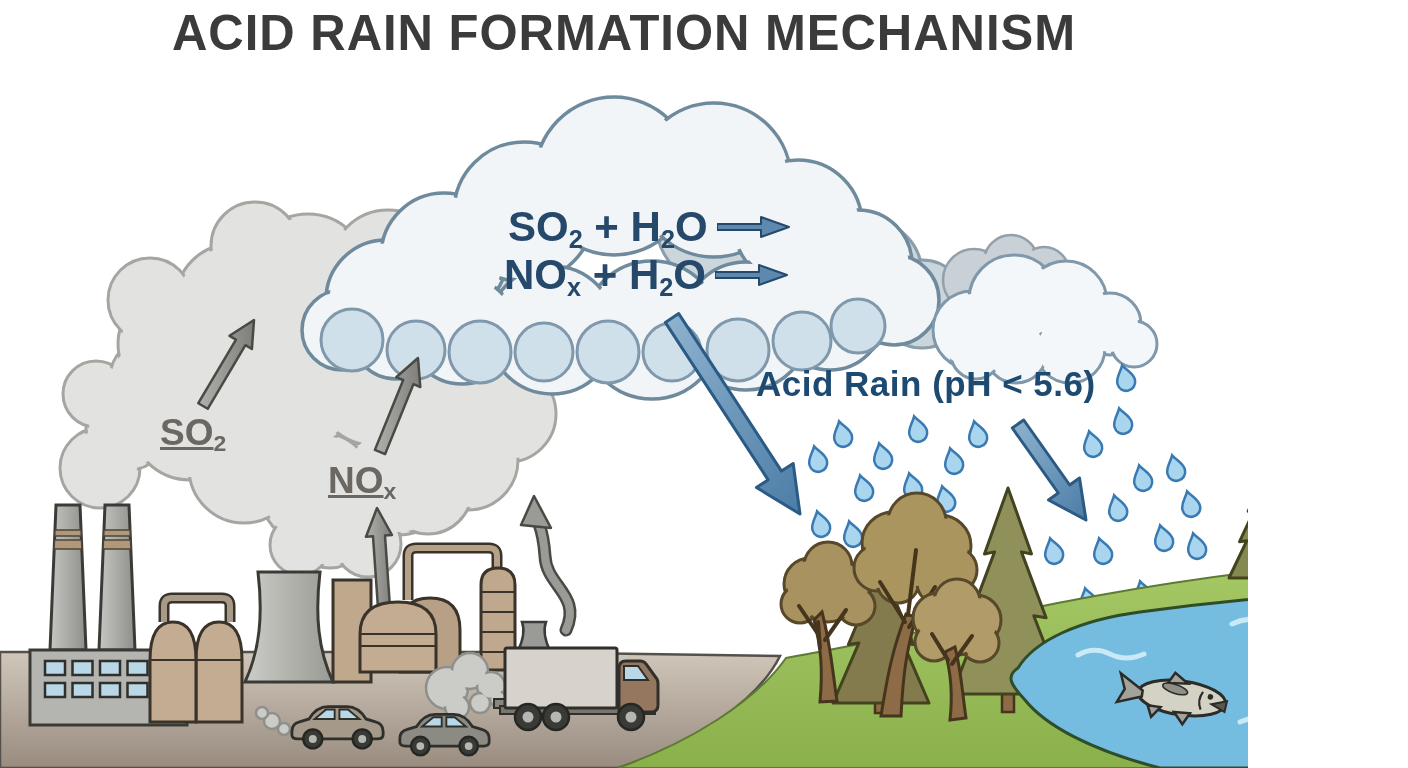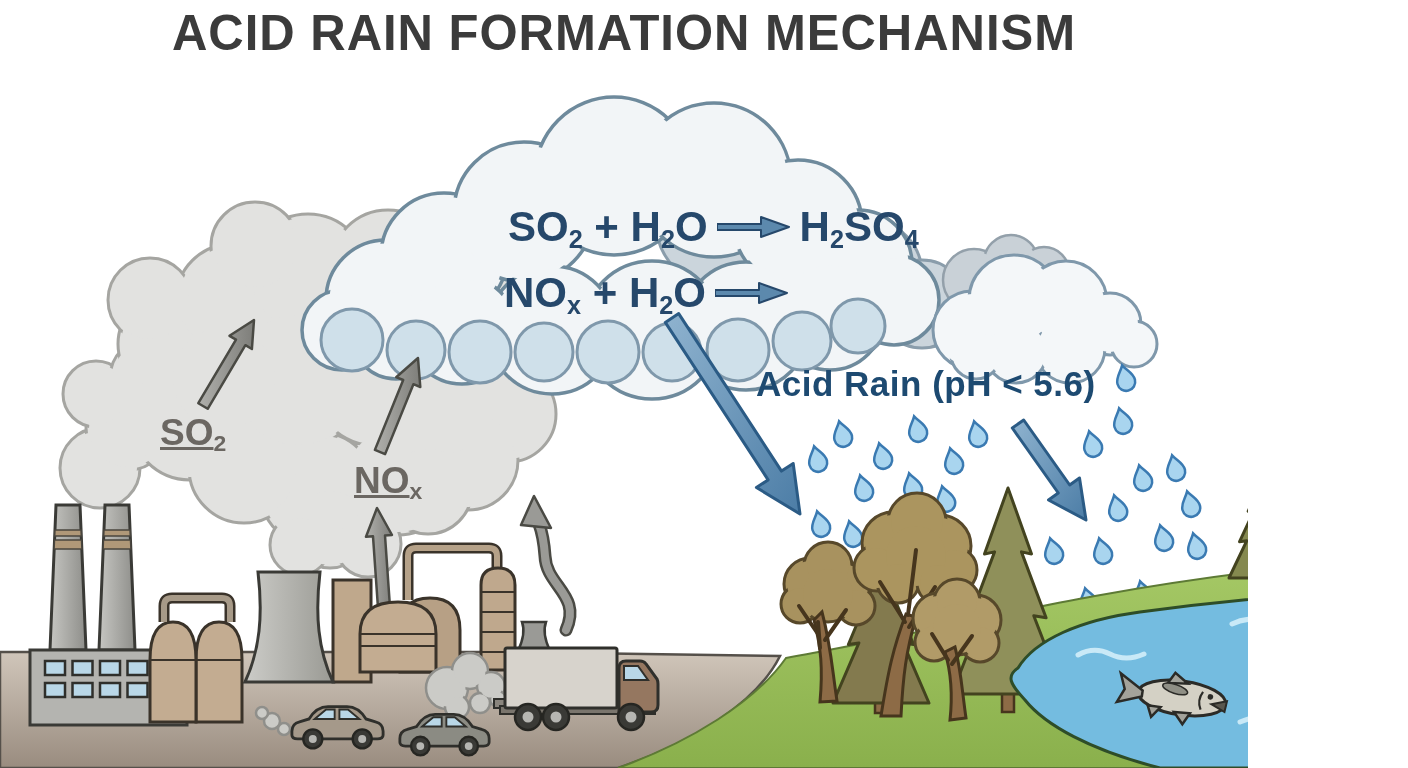--- a/index.html
+++ b/index.html
@@ -468,31 +468,30 @@
   </g>
 </svg>
 
 <div class="txt title">ACID RAIN FORMATION MECHANISM</div>
 
 <div class="txt formula" style="left:508px;top:206px">
   <span><span>SO</span><span class="sub">2</span><span> + H</span><span class="sub">2</span><span>O</span></span>
   <svg class="farrow" width="74" height="24">
     <polygon points="0,9 44,9 44,2 72,12 44,22 44,15 0,15" fill="#5c89ad" stroke="#26486b" stroke-width="2" stroke-linejoin="round"></polygon>
   </svg>
-  <span><span>H</span><span class="sub">2</span><span>SO</span><span class="sub">4</span></span>
 </div>
 
-<div class="txt formula" style="left:504px;top:272px">
+<div class="txt formula" style="left:504px;top:254px">
   <span><span>NO</span><span class="sub">x</span><span> + H</span><span class="sub">2</span><span>O</span></span>
   <svg class="farrow" width="74" height="24">
     <polygon points="0,9 44,9 44,2 72,12 44,22 44,15 0,15" fill="#5c89ad" stroke="#26486b" stroke-width="2" stroke-linejoin="round"></polygon>
   </svg>
 </div>
 
 <div class="txt em-label" style="left:160px;top:414px">
   <span>SO</span><span class="sub">2</span>
 </div>
-<div class="txt em-label" style="left:354px;top:462px">
+<div class="txt em-label" style="left:328px;top:462px">
   <span>NO</span><span class="sub">x</span>
 </div>
 <div class="txt acid" style="left:756px;top:366px">Acid Rain (pH &lt; 5.6)</div>
 
 </div>
 
 </body></html>

